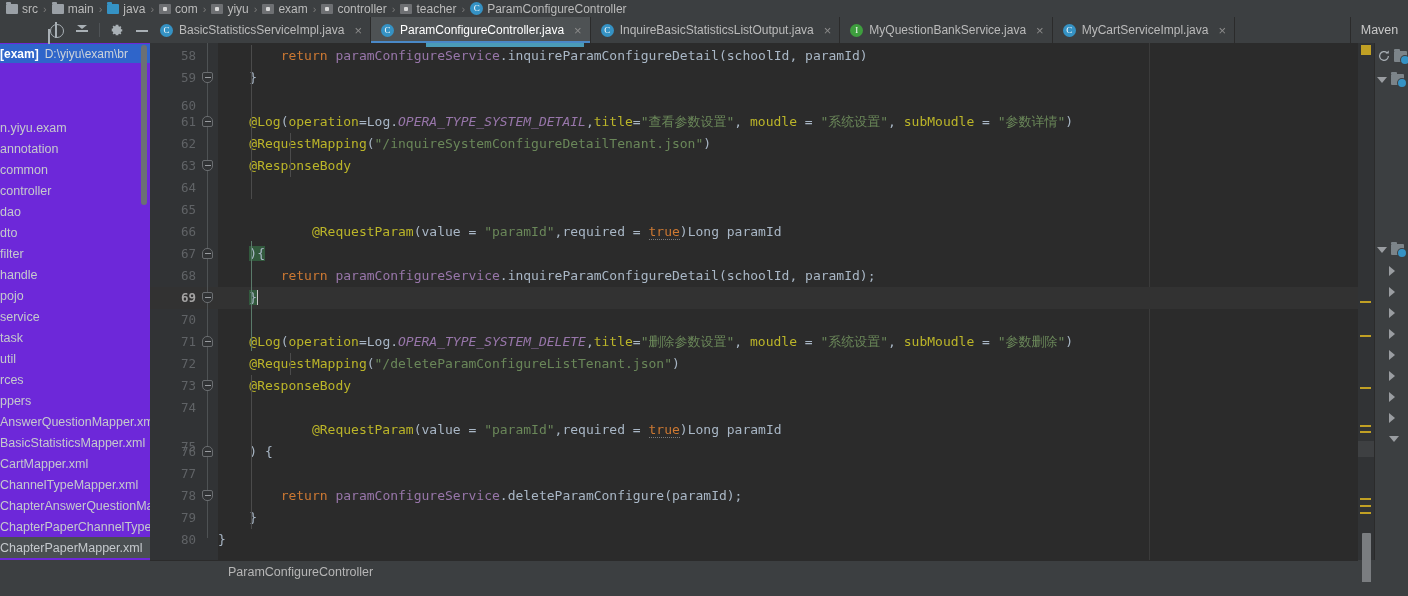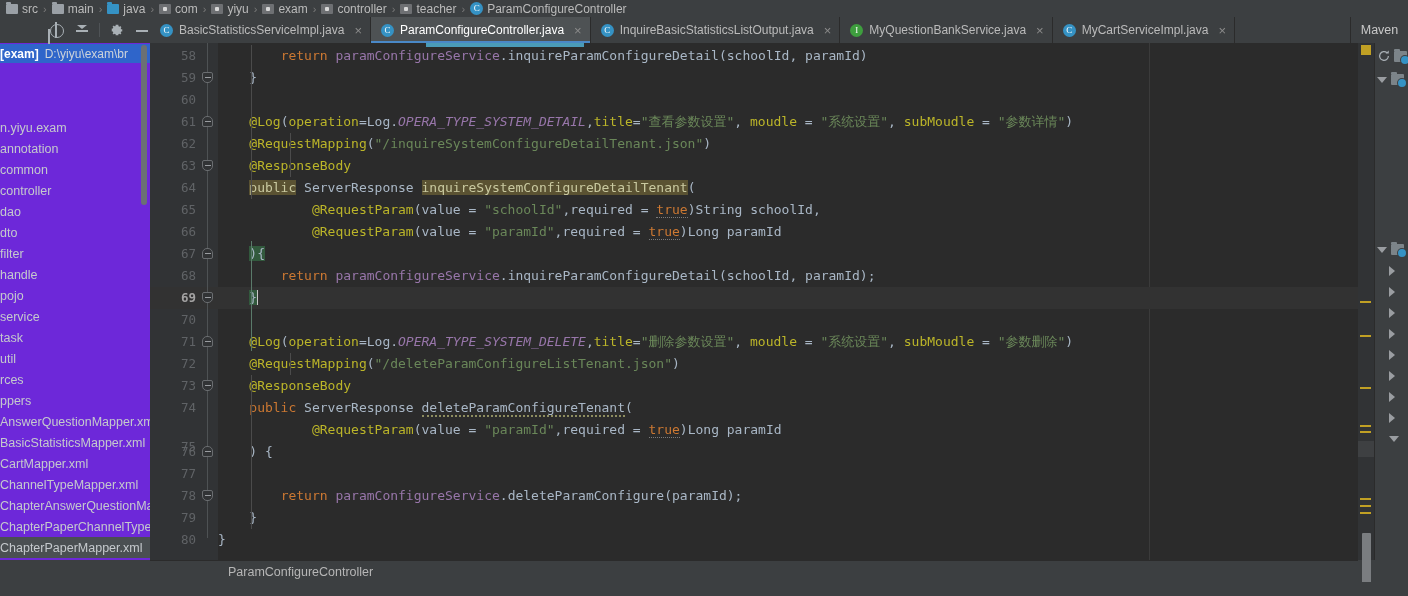--- a/index.html
+++ b/index.html
@@ -392,21 +392,21 @@
         <span>5</span>
       </div>
     </div>
   <div class="maven-label">Maven</div>
 
   <div class="editor-wrap">
     <div class="gutter" id="gutter">
         <div class="cur-line-bg" style="top: 244px; width: 68px;"></div>
         <div class="gutter-num" style="top: 5px;">58</div>
         <div class="gutter-num" style="top: 27px;">59</div>
-        <div class="gutter-num" style="top: 49px;">60</div>
+        <div class="gutter-num" style="top: 55px;">60</div>
         <div class="gutter-num" style="top: 71px;">61</div>
         <div class="gutter-num" style="top: 93px;">62</div>
         <div class="gutter-num" style="top: 115px;">63</div>
         <div class="gutter-num" style="top: 137px;">64</div>
         <div class="gutter-num" style="top: 159px;">65</div>
         <div class="gutter-num" style="top: 181px;">66</div>
         <div class="gutter-num" style="top: 203px;">67</div>
         <div class="gutter-num" style="top: 225px;">68</div>
         <div class="gutter-num cur" style="top: 247px;">69</div>
         <div class="gutter-num" style="top: 269px;">70</div>
@@ -460,31 +460,28 @@
       </div>
     <div class="margin-guide"></div>
     <div class="code-area" id="code-area">
         <div class="cur-line-bg" style="top: 244px;"></div>
         <div class="code-line" style="top: 2px;">        <span class="k">return</span> <span class="fld">paramConfigureService</span>.<span class="mth">inquireParamConfigureDetail</span>(<span class="txt">schoolId</span>, <span class="txt">paramId</span>)</div>
         <div class="code-line" style="top: 24px;">    }</div>
         <div class="code-line" style="top: 46px;"></div>
         <div class="code-line" style="top: 68px;">    <span class="ann">@Log</span>(<span class="ann">operation</span>=<span class="txt">Log</span>.<span class="sta">OPERA_TYPE_SYSTEM_DETAIL</span>,<span class="ann">title</span>=<span class="str">"查看参数设置"</span>, <span class="ann">moudle</span> = <span class="str">"系统设置"</span>, <span class="ann">subMoudle</span> = <span class="str">"参数详情"</span>)</div>
         <div class="code-line" style="top: 90px;">    <span class="ann">@RequestMapping</span>(<span class="str">"/inquireSystemConfigureDetailTenant.json"</span>)</div>
         <div class="code-line" style="top: 112px;">    <span class="ann">@ResponseBody</span></div>
-        <div class="code-line" style="top: 134px;">    <span class="k hl-search">public</span> <span class="txt">ServerResponse</span> <span class="txt hl-search">inquireSystemConfigureDetailTenant</span>(</div>
-        <div class="code-line" style="top: 156px;">            <span class="ann">@RequestParam</span>(<span class="txt">value</span> = <span class="str">"schoolId"</span>,<span class="txt">required</span> = <span class="kw-true">true</span>)<span class="txt">String</span> <span class="txt">schoolId</span>,</div>
         <div class="code-line" style="top: 178px;">            <span class="ann">@RequestParam</span>(<span class="txt">value</span> = <span class="str">"paramId"</span>,<span class="txt">required</span> = <span class="kw-true">true</span>)<span class="txt">Long</span> <span class="txt">paramId</span></div>
         <div class="code-line" style="top: 200px;">    <span class="hl-ident">)</span><span class="hl-ident">{</span></div>
         <div class="code-line" style="top: 222px;">        <span class="k">return</span> <span class="fld">paramConfigureService</span>.<span class="mth">inquireParamConfigureDetail</span>(<span class="txt">schoolId</span>, <span class="txt">paramId</span>);</div>
         <div class="code-line" style="top: 244px;">    <span class="hl-ident">}</span><span class="caret"></span></div>
         <div class="code-line" style="top: 266px;"></div>
         <div class="code-line" style="top: 288px;">    <span class="ann">@Log</span>(<span class="ann">operation</span>=<span class="txt">Log</span>.<span class="sta">OPERA_TYPE_SYSTEM_DELETE</span>,<span class="ann">title</span>=<span class="str">"删除参数设置"</span>, <span class="ann">moudle</span> = <span class="str">"系统设置"</span>, <span class="ann">subMoudle</span> = <span class="str">"参数删除"</span>)</div>
         <div class="code-line" style="top: 310px;">    <span class="ann">@RequestMapping</span>(<span class="str">"/deleteParamConfigureListTenant.json"</span>)</div>
         <div class="code-line" style="top: 332px;">    <span class="ann">@ResponseBody</span></div>
-        <div class="code-line" style="top: 354px;">    <span class="k">public</span> <span class="txt">ServerResponse</span> <span class="txt wavy">deleteParamConfigureTenant</span>(</div>
         <div class="code-line" style="top: 376px;">            <span class="ann">@RequestParam</span>(<span class="txt">value</span> = <span class="str">"paramId"</span>,<span class="txt">required</span> = <span class="kw-true">true</span>)<span class="txt">Long</span> <span class="txt">paramId</span></div>
         <div class="code-line" style="top: 398px;">    ) {</div>
         <div class="code-line" style="top: 420px;"></div>
         <div class="code-line" style="top: 442px;">        <span class="k">return</span> <span class="fld">paramConfigureService</span>.<span class="mth">deleteParamConfigure</span>(<span class="txt">paramId</span>);</div>
         <div class="code-line" style="top: 464px;">    }</div>
         <div class="code-line" style="top: 486px;">}</div>
         <div class="indent-guide" style="left: 33px; top: 2px; height: 154px;"></div>
         <div class="indent-guide hl" style="left: 33px; top: 198px; height: 110px;"></div>
         <div class="indent-guide" style="left: 33px; top: 332px; height: 154px;"></div>
         <div class="indent-guide" style="left: 72px; top: 90px; height: 44px;"></div>

